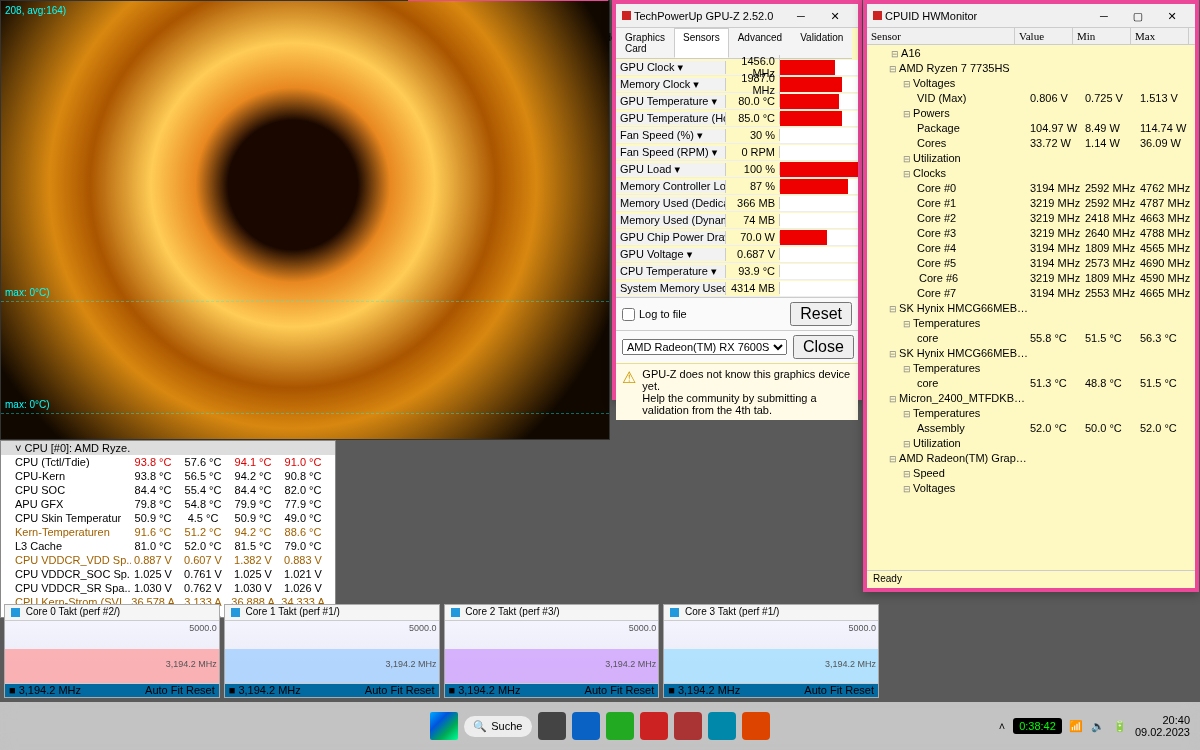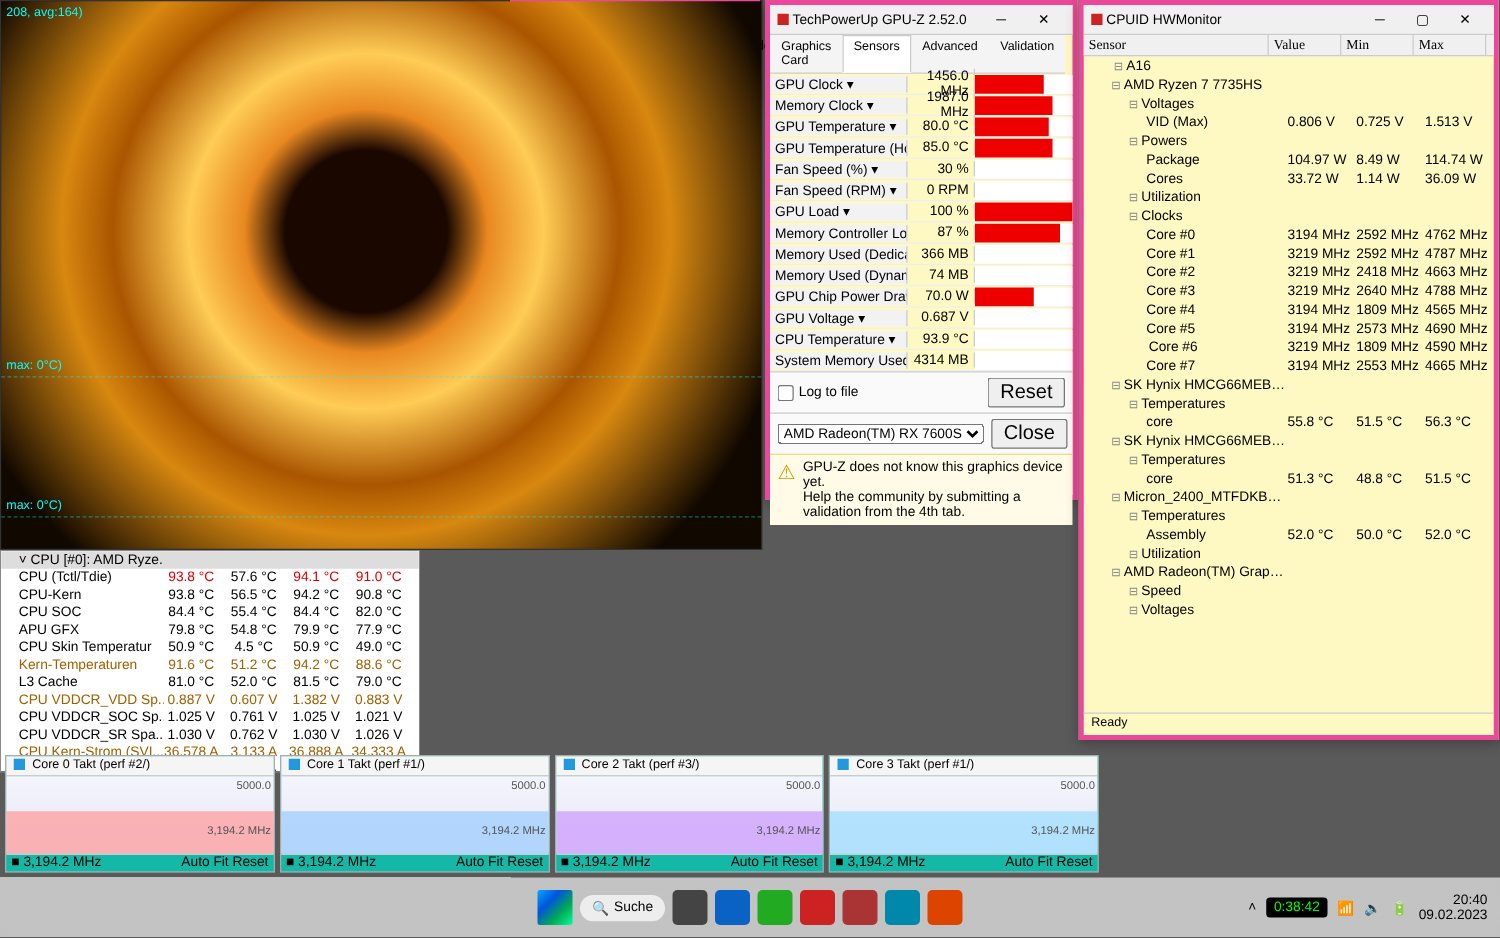--- a/index.html
+++ b/index.html
@@ -56,21 +56,21 @@
 #hwinfo{left:863px;top:522px;width:336px;height:178px;background:#fff;border:1px solid #888;overflow:auto;}
 .hrow{display:flex;height:14px;font-size:10px;align-items:center;}
 .hrow .hn{width:130px;padding-left:14px;overflow:hidden;white-space:nowrap;}
 .hrow .hv{width:50px;text-align:center;padding-right:6px;}
 .hrow.hilite .hv:first-of-type{background:#9fd0ff;}
 .hrow.warn .hn{color:#a06000;}
 .hrow.warn .hv{color:#a06000;}
 
 
 #perfrow{position:absolute;left:4px;top:604px;width:875px;height:94px;display:flex;gap:4px;}
-.pcard{position:relative;flex:1;background:#14b8a6;border:1px solid #aaa;display:flex;flex-direction:column;}
+.pcard{position:relative;flex:1;background:#0369a1;border:1px solid #aaa;display:flex;flex-direction:column;}
 .pcard .phead{height:16px;font-size:10px;padding:1px 6px;background:#f5f5f5;border-bottom:1px solid #ccc;}
 .pcard .pgraph{flex:1;position:relative;background:linear-gradient(to bottom,#f4f4ff,#e8e8f4);overflow:hidden;}
 .pcard .plegend{height:14px;font-size:9px;padding:0 4px;display:flex;justify-content:space-between;border-top:1px solid #ccc;}
 .fill{position:absolute;left:0;right:0;height:55%;}
 .sidelabel{position:absolute;font-size:9px;color:#555;}
 
 
 #taskbar{position:absolute;left:0;bottom:0;width:1200px;height:48px;background:rgba(240,240,240,.7);backdrop-filter:blur(8px);display:flex;align-items:center;justify-content:center;gap:6px;}
 .tb-icon{width:28px;height:28px;border-radius:4px;display:flex;align-items:center;justify-content:center;}
 #taskbar .search{display:flex;align-items:center;gap:4px;background:rgba(255,255,255,.7);border-radius:14px;padding:4px 10px;font-size:11px;}

